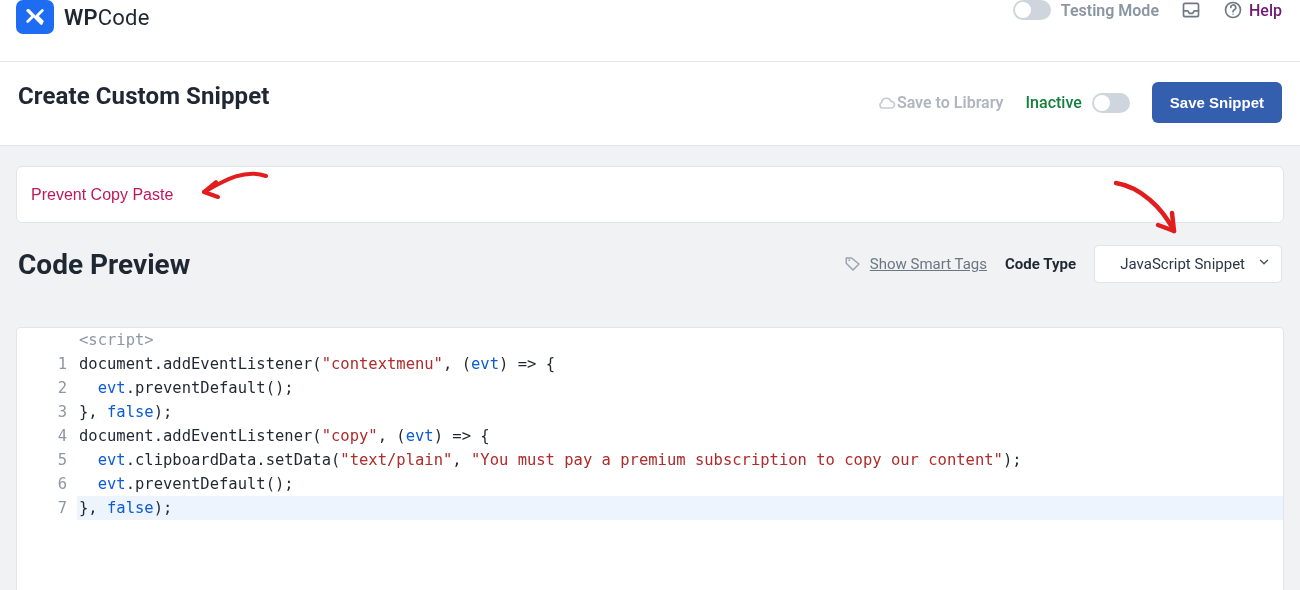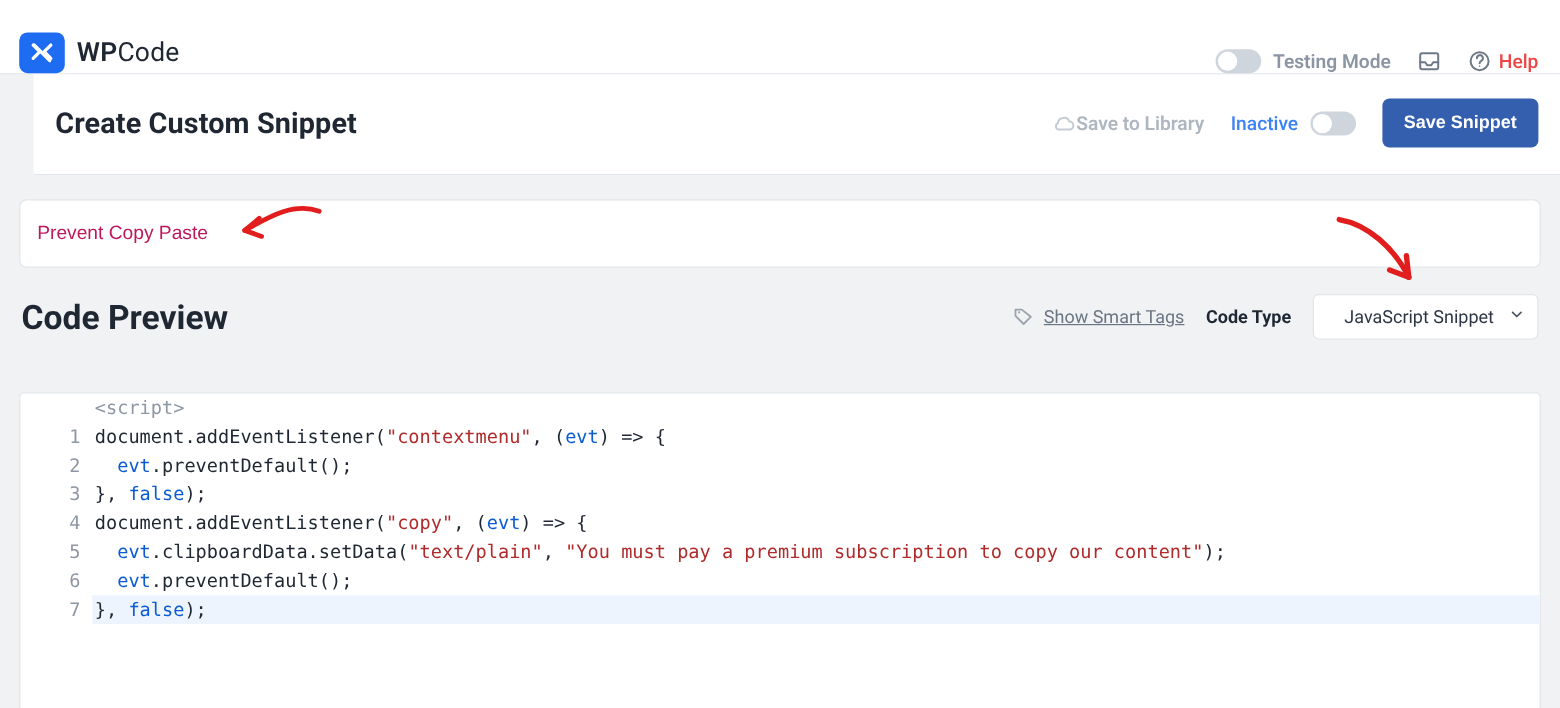--- a/index.html
+++ b/index.html
@@ -22,21 +22,21 @@
     width:1300px;
     height:590px;
     overflow:hidden;
   }
   
   .appbar{
     height:62px;
     background:#fff;
     border-bottom:1px solid var(--border);
     display:flex;
-    align-items:flex-end;
+    align-items:flex-start;
     padding:0 18px 0 16px;
   }
   .logo{display:flex;align-items:center;gap:10px}
   .logo-badge{
     width:38px;height:34px;border-radius:7px;
     background:#1e6cf2;display:flex;align-items:center;justify-content:center;
     color:#fff;font-weight:700;font-size:22px;
   }
   .logo-text{font-size:22px;font-weight:600;letter-spacing:.2px}
   .logo-text .light{font-weight:400}
@@ -45,34 +45,34 @@
   .testing-group{display:flex;align-items:center;gap:10px}
   .toggle{
     width:38px;height:20px;border-radius:20px;background:var(--toggle);
     position:relative;display:inline-block;
   }
   .toggle::after{
     content:"";position:absolute;left:2px;top:2px;width:16px;height:16px;
     border-radius:50%;background:#fff;
   }
   .icon-btn{display:flex;align-items:center;gap:6px;color:var(--muted);cursor:pointer}
-  .icon-btn span{color:#ef4444;font-weight:500}
+  .icon-btn span{color:#701a75;font-weight:500}
   .icon svg{display:block}
 
   
   .page-header{
     background:#fff;
     border-bottom:1px solid var(--border);
     padding:20px 18px 22px;
-    display:flex;align-items:center;margin-left:28px;
+    display:flex;
   }
   .page-title{font-size:24px;font-weight:700;letter-spacing:.1px}
   .page-actions{margin-left:auto;display:flex;align-items:center;gap:22px}
   .save-lib{display:flex;align-items:center;gap:0;color:var(--muted2);font-weight:600}
-  .inactive-group{display:flex;align-items:center;gap:10px;color:#3b82f6;font-weight:500}
+  .inactive-group{display:flex;align-items:center;gap:10px;color:#15803d;font-weight:500}
   .btn-primary{
     background:var(--blue);color:#fff;border:none;border-radius:6px;
     padding:12px 18px;font-size:15px;font-weight:600;cursor:pointer;
   }
 
   
   .content{padding:20px 16px 16px}
   .title-input{
     width:100%;height:57px;background:#fff;border:1px solid var(--border);
     border-radius:6px;padding:0 14px;font-size:16px;color:#be185d;outline:none;

